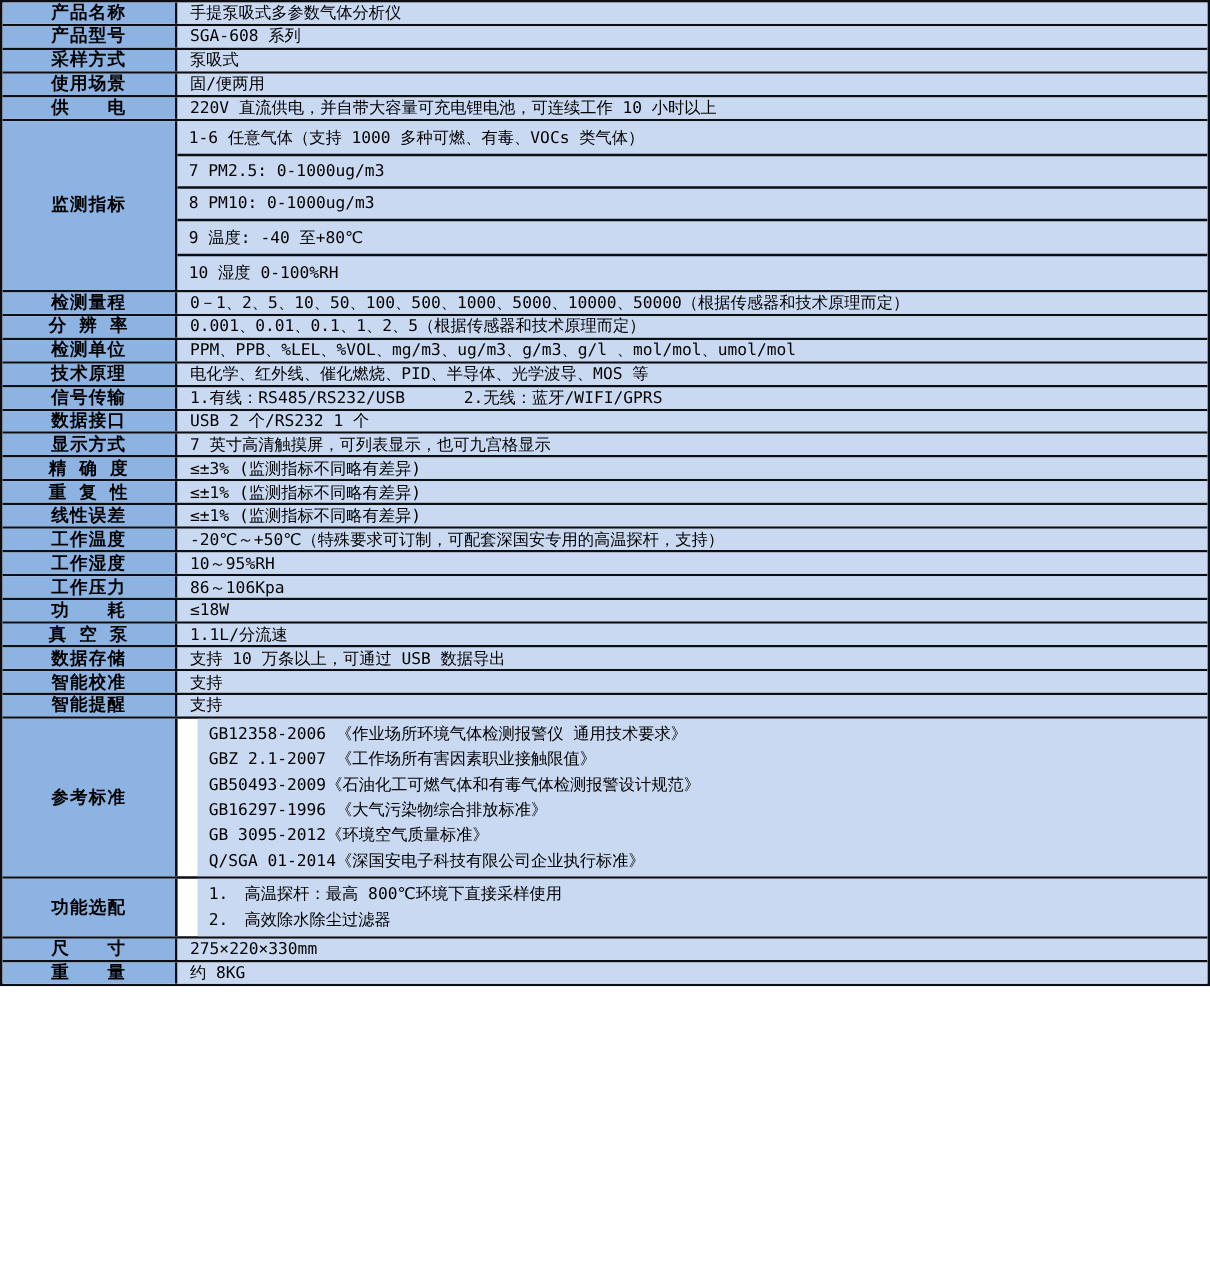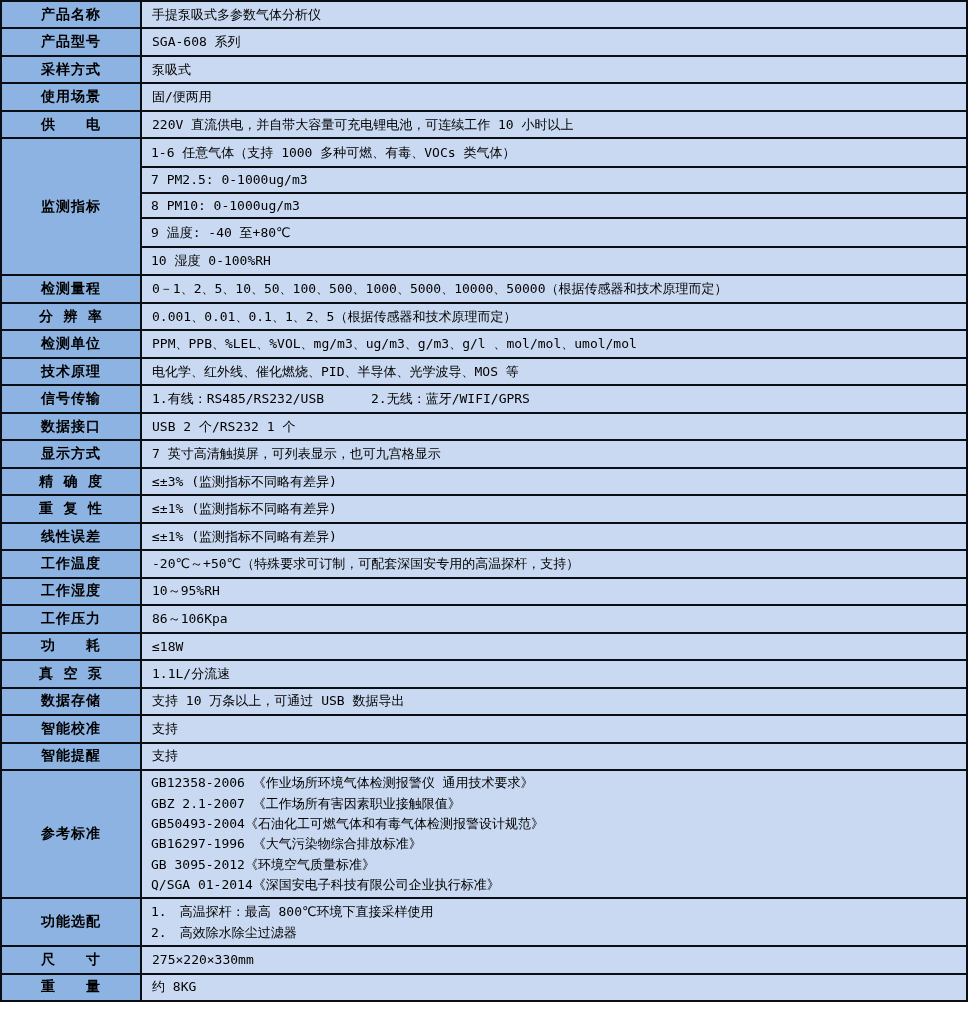--- a/index.html
+++ b/index.html
@@ -8,21 +8,21 @@
     background: #ffffff;
   }
   body {
     width: 968px;
     font-family: "DejaVu Sans Mono", "DejaVu Sans", "Liberation Sans", sans-serif;
     color: #000000;
   }
   .spec-table {
     box-sizing: border-box;
     width: 968px;
-    height: 1002px;
+    height: 789px;
     display: flex;
     flex-direction: column;
     border: 2px solid var(--bd, #0b0e14);
     overflow: hidden;
   }
   .row {
     display: flex;
     flex: 1 1 27px;
     min-height: 0;
     border-bottom: 2px solid var(--bd, #0b0e14);
@@ -73,20 +73,21 @@
   }
   .value-stack .subcell:last-child { border-bottom: none; }
   .value-lines {
     flex: 1 1 auto;
     display: flex;
     flex-direction: column;
     justify-content: center;
     background: var(--value-bg, #C9D9F1);
     padding: 2px 9px;
     min-width: 0;
+    margin-left: 16px;
   }
   .value-lines .line {
     flex: 1 1 auto;
     display: flex;
     align-items: center;
     font-size: 13px;
     white-space: pre-wrap;
   }
 </style>
 </head>
@@ -193,21 +194,21 @@
     </div>
     <div class="row">
       <div class="label-cell">智能提醒</div>
       <div class="value-cell">支持</div>
     </div>
     <div class="row fixed-refs">
       <div class="label-cell">参考标准</div>
       <div class="value-lines">
         <div class="line">GB12358-2006 《作业场所环境气体检测报警仪 通用技术要求》</div>
         <div class="line">GBZ 2.1-2007 《工作场所有害因素职业接触限值》</div>
-        <div class="line">GB50493-2004《石油化工可燃气体和有毒气体检测报警设计规范》</div>
+        <div class="line">GB50493-2009《石油化工可燃气体和有毒气体检测报警设计规范》</div>
         <div class="line">GB16297-1996 《大气污染物综合排放标准》</div>
         <div class="line">GB 3095-2012《环境空气质量标准》</div>
         <div class="line">Q/SGA 01-2014《深国安电子科技有限公司企业执行标准》</div>
       </div>
     </div>
     <div class="row fixed-func">
       <div class="label-cell">功能选配</div>
       <div class="value-lines">
         <div class="line">1.　高温探杆：最高 800℃环境下直接采样使用</div>
         <div class="line">2.　高效除水除尘过滤器</div>

